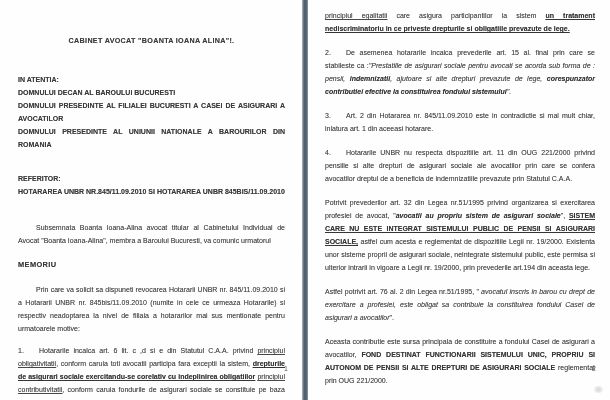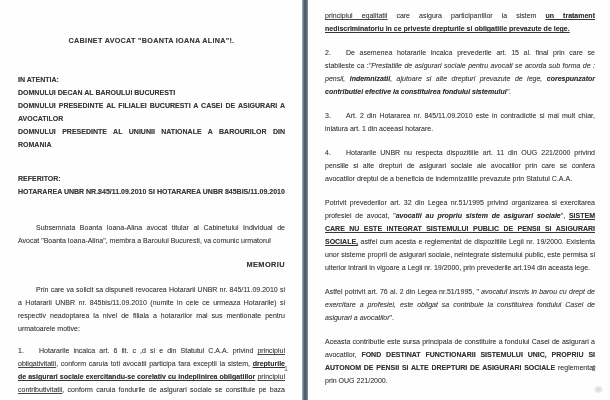--- a/index.html
+++ b/index.html
@@ -26,21 +26,21 @@
   .i{font-style:italic;}
   .letterhead{
     text-align:center;font-weight:bold;font-size:7.2px;color:#3c3c3c;
     margin:10px 0 26px 0;letter-spacing:.3px;
   }
   .attn{margin-bottom:21px;}
   .attn p{font-weight:bold;color:#3a3a3a;}
   .subject{margin-bottom:23px;}
   .subject p{font-weight:bold;color:#3a3a3a;}
   .intro{text-indent:18px;margin-bottom:11px;}
-  .memo-title{text-align:right;font-weight:bold;font-size:7.4px;color:#383838;margin:0 0 12px 0;letter-spacing:.4px;}
+  .memo-title{text-align:left;font-weight:bold;font-size:7.4px;color:#383838;margin:0 0 12px 0;letter-spacing:.4px;}
   .request{text-indent:18px;margin-bottom:9px;}
   .item{margin-bottom:10px;}
   .num{display:inline-block;width:21px;}
   .para{margin-bottom:11px;}
   .pagenum{
     position:absolute;bottom:25px;right:14px;
     font-size:7px;color:#5a5a5a;text-shadow:none;
   }
   .corner-artifact{
     position:absolute;bottom:7px;right:7px;width:9px;height:7px;border-radius:50%;

